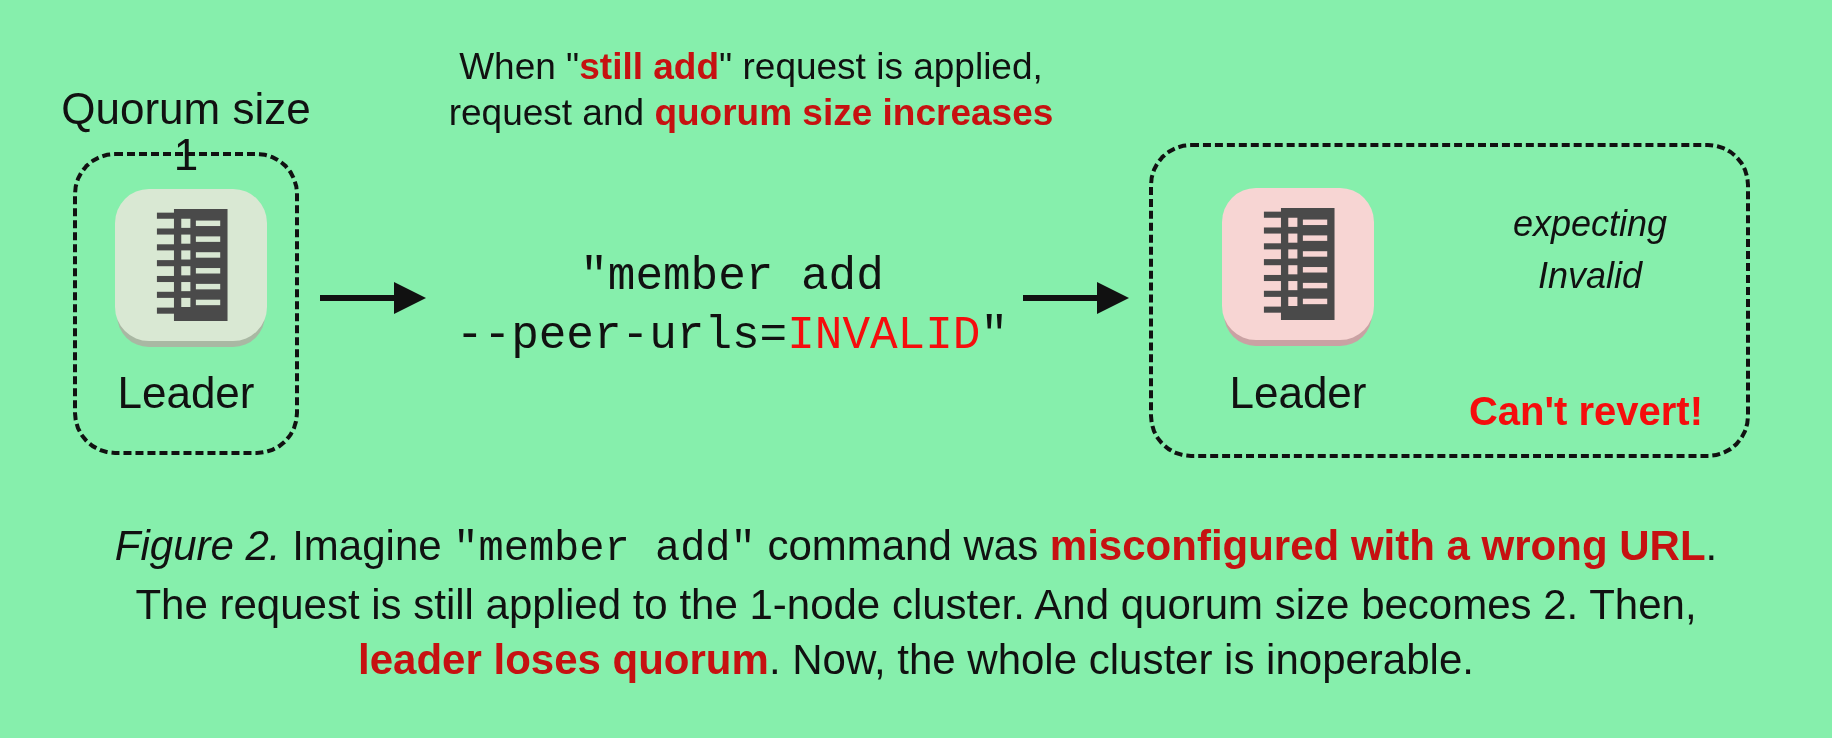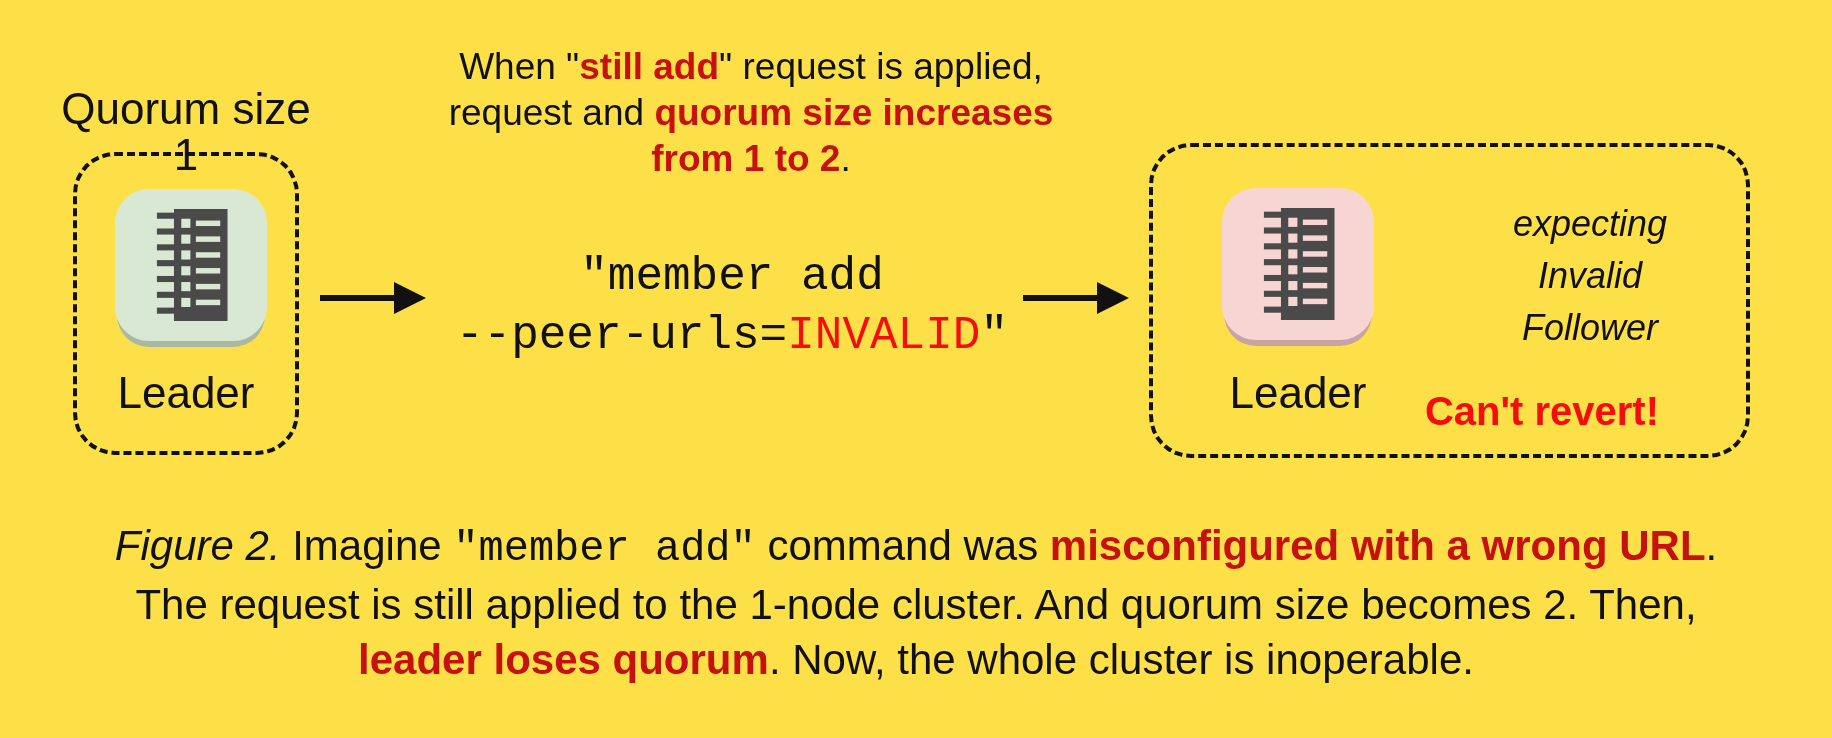--- a/index.html
+++ b/index.html
@@ -7,21 +7,21 @@
     --brightred:#f50d0d;
     --ink:#111111;
     --icon-dark:#4a4a4a;
     --green-bg:#d9e8d3;
     --green-shadow:#a9b8a3;
     --pink-bg:#f7d5d3;
     --pink-shadow:#c9a2a3;
   }
   html,body{margin:0;padding:0;background:#ffffff;}
   #stage{
-    position:relative;width:1832px;height:738px;background:#fde047;overflow:hidden;
+    position:relative;width:1832px;height:738px;background:#86efac;overflow:hidden;
     font-family:"Liberation Sans",sans-serif;color:var(--ink);
   }
   .abs{position:absolute;}
   .center{text-align:center;}
 
   
   .quorum-title{font-size:44px;line-height:46px;}
 
   
   .cluster-box{
@@ -98,21 +98,20 @@
       <rect class="hole" x="22" y="73" width="7.5" height="7.5"></rect>
         <rect class="hole" x="34" y="74.5" width="20" height="4.5"></rect>
     </svg>
   </div>
 
   <div class="abs center node-label" style="left:73px;top:370px;width:226px;">Leader</div>
 
   <div class="abs center header-text" style="left:421px;top:44px;width:660px;">
     <div><span class="seg-plain">When "</span><span class="seg-em">still add</span><span class="seg-plain">" request is applied,</span></div>
     <div><span class="seg-plain">request and </span><span class="seg-em">quorum size increases</span></div>
-    <div><span class="seg-em">from 1 to 2</span><span class="seg-plain">.</span></div>
   </div>
 
   <div class="abs arrow" style="left:320px;top:282px;">
     <div class="shaft"></div>
     <div class="head"></div>
   </div>
 
   <div class="abs center command-text" style="left:402px;top:248px;width:660px;">
     <div><span class="seg-plain">"member add</span></div>
     <div><span class="seg-plain">--peer-urls=</span><span class="seg-mono-red">INVALID</span><span class="seg-plain">"</span></div>
@@ -149,24 +148,23 @@
       <rect class="hole" x="22" y="73" width="7.5" height="7.5"></rect>
         <rect class="hole" x="34" y="74.5" width="20" height="4.5"></rect>
     </svg>
   </div>
 
   <div class="abs center node-label" style="left:1172px;top:370px;width:252px;">Leader</div>
 
   <div class="abs center note-text" style="left:1428px;top:198px;width:324px;">
     <div>expecting</div>
     <div>Invalid</div>
-    <div>Follower</div>
   </div>
 
-  <div class="abs center warning-text" style="left:1380px;top:389px;width:324px;">Can't revert!</div>
+  <div class="abs center warning-text" style="left:1424px;top:389px;width:324px;">Can't revert!</div>
 
   <div class="abs center caption" style="left:0px;top:518px;width:1832px;">
     <div><span class="seg-italic">Figure 2.</span><span class="seg-plain"> Imagine </span><span class="seg-mono">"member add"</span><span class="seg-plain"> command was </span><span class="seg-em">misconfigured with a wrong URL</span><span class="seg-plain">.</span></div>
     <div><span class="seg-plain">The request is still applied to the 1-node cluster. And quorum size becomes 2. Then,</span></div>
     <div><span class="seg-em">leader loses quorum</span><span class="seg-plain">. Now, the whole cluster is inoperable.</span></div>
   </div>
 
 </div>
 
 </body></html>

